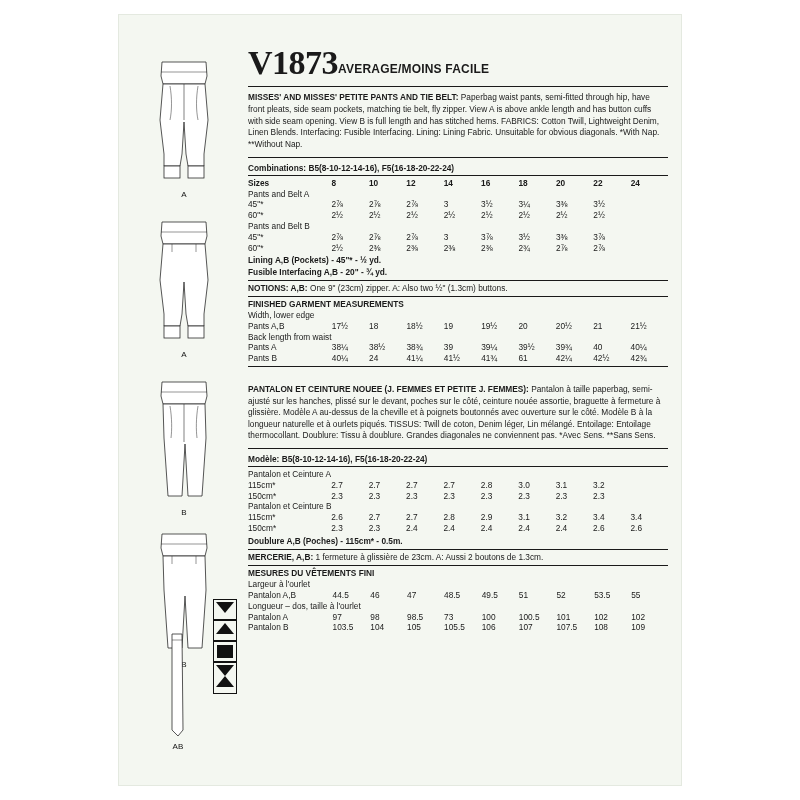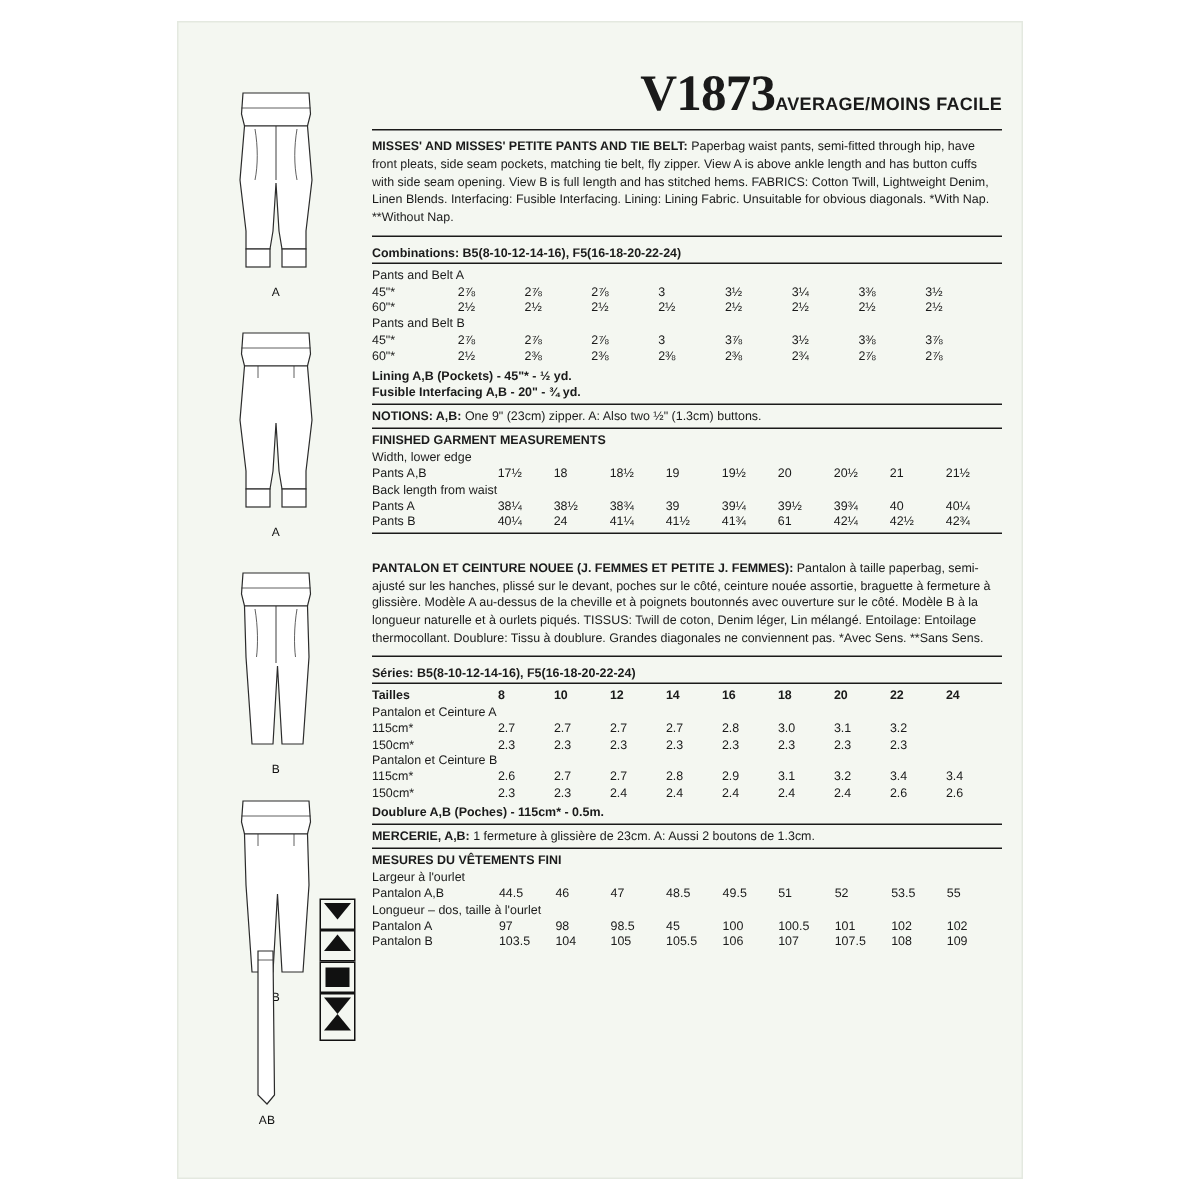--- a/index.html
+++ b/index.html
@@ -39,21 +39,21 @@
     letter-spacing:.2px;
     color:#111;
   }
   
   .content{
     position:absolute;
     left:248px;top:30px;
     width:420px;
   }
   .title-row{
-    display:flex;align-items:flex-end;justify-content:flex-end;
+    display:flex;align-items:flex-end;justify-content:flex-start;
     margin-top:16px;
   }
   .pattern-number{
     font-size:34px;
     font-weight:bold;
     letter-spacing:-.5px;
     line-height:1;
     font-family:"Liberation Serif", serif;
   }
   .difficulty{
@@ -241,20 +241,32 @@
     <div class="rule"></div>
 
     <div class="combos">
       <b>Combinations: </b><b>B5(8-10-12-14-16), F5(16-18-20-22-24)</b>
     </div>
 
     <div class="hr-thin"></div>
 
     <table class="meas">
       <tbody>
+          <tr>
+        <th class="col-label">Sizes</th>
+        <th class="num">8</th>
+        <th class="num">10</th>
+        <th class="num">12</th>
+        <th class="num">14</th>
+        <th class="num">16</th>
+        <th class="num">18</th>
+        <th class="num">20</th>
+        <th class="num">22</th>
+        <th class="num">24</th>
+      </tr>
       <tr>
         <td class="bold" colspan="10">Pants and Belt A</td>
       </tr>
       <tr>
         <td>45"*</td>
         <td>2⅞</td>
         <td>2⅞</td>
         <td>2⅞</td>
         <td>3</td>
         <td>3½</td>
@@ -368,39 +380,27 @@
 
     <div class="hr-thin"></div>
 
     <div class="fr-block">
       <b>PANTALON ET CEINTURE NOUEE (J. FEMMES ET PETITE J. FEMMES):</b><span> Pantalon à taille paperbag, semi-ajusté sur les hanches, plissé sur le devant, poches sur le côté, ceinture nouée assortie, braguette à fermeture à glissière. Modèle A au-dessus de la cheville et à poignets boutonnés avec ouverture sur le côté. Modèle B à la longueur naturelle et à ourlets piqués. TISSUS: Twill de coton, Denim léger, Lin mélangé. Entoilage: Entoilage thermocollant. Doublure: Tissu à doublure. Grandes diagonales ne conviennent pas. *Avec Sens. **Sans Sens.</span>
     </div>
 
     <div class="rule"></div>
 
     <div class="combos">
-      <b>Séries: </b><b>B5(8-10-12-14-16), F5(16-18-20-22-24)</b>
+      <b>Modèle: </b><b>B5(8-10-12-14-16), F5(16-18-20-22-24)</b>
     </div>
 
     <div class="hr-thin"></div>
 
     <table class="meas">
       <tbody>
-          <tr>
-        <th class="col-label">Tailles</th>
-        <th class="num">8</th>
-        <th class="num">10</th>
-        <th class="num">12</th>
-        <th class="num">14</th>
-        <th class="num">16</th>
-        <th class="num">18</th>
-        <th class="num">20</th>
-        <th class="num">22</th>
-        <th class="num">24</th>
-      </tr>
       <tr>
         <td class="bold" colspan="10">Pantalon et Ceinture A</td>
       </tr>
       <tr>
         <td>115cm*</td>
         <td>2.7</td>
         <td>2.7</td>
         <td>2.7</td>
         <td>2.7</td>
         <td>2.8</td>
@@ -482,21 +482,21 @@
         <td class="num">55</td>
       </tr>
       <tr>
         <td class="bold" colspan="10">Longueur – dos, taille à l'ourlet</td>
       </tr>
       <tr>
         <td>Pantalon A</td>
         <td>97</td>
         <td>98</td>
         <td>98.5</td>
-        <td>45</td>
+        <td>73</td>
         <td>100</td>
         <td>100.5</td>
         <td>101</td>
         <td>102</td>
         <td>102</td>
       </tr>
       <tr>
         <td>Pantalon B</td>
         <td>103.5</td>
         <td>104</td>

